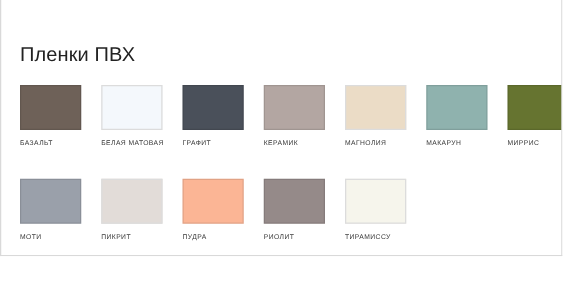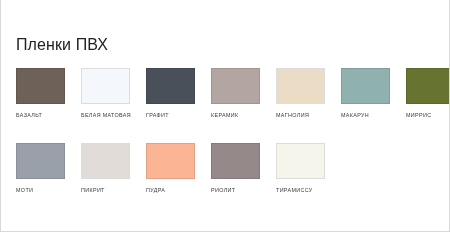--- a/index.html
+++ b/index.html
@@ -7,21 +7,21 @@
     padding: 0;
     background: #ffffff;
   }
   body {
     font-family: "Liberation Sans", sans-serif;
     -webkit-font-smoothing: antialiased;
   }
   #page {
     position: relative;
     width: 450px;
-    height: 232px;
+    height: 205px;
     background: #ffffff;
     box-sizing: border-box;
     border-left: 1px solid #d9d9d9;
     border-right: 1px solid #d9d9d9;
     border-bottom: 1px solid #d9d9d9;
     overflow: hidden;
   }
   .page-title {
     position: absolute;
     left: 15px;

